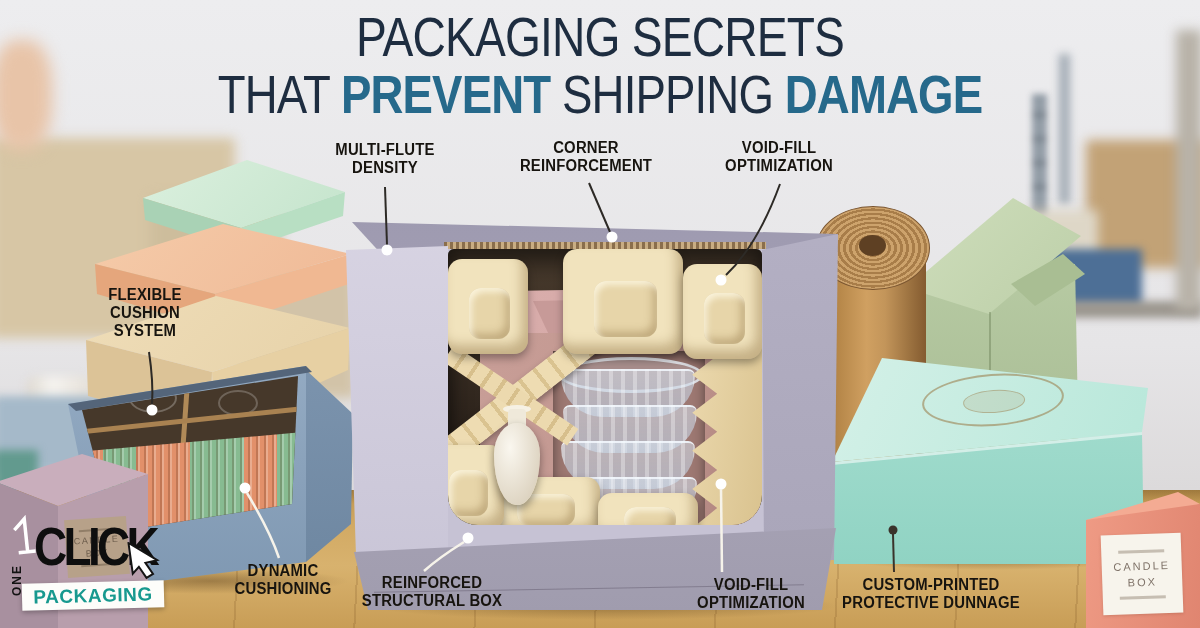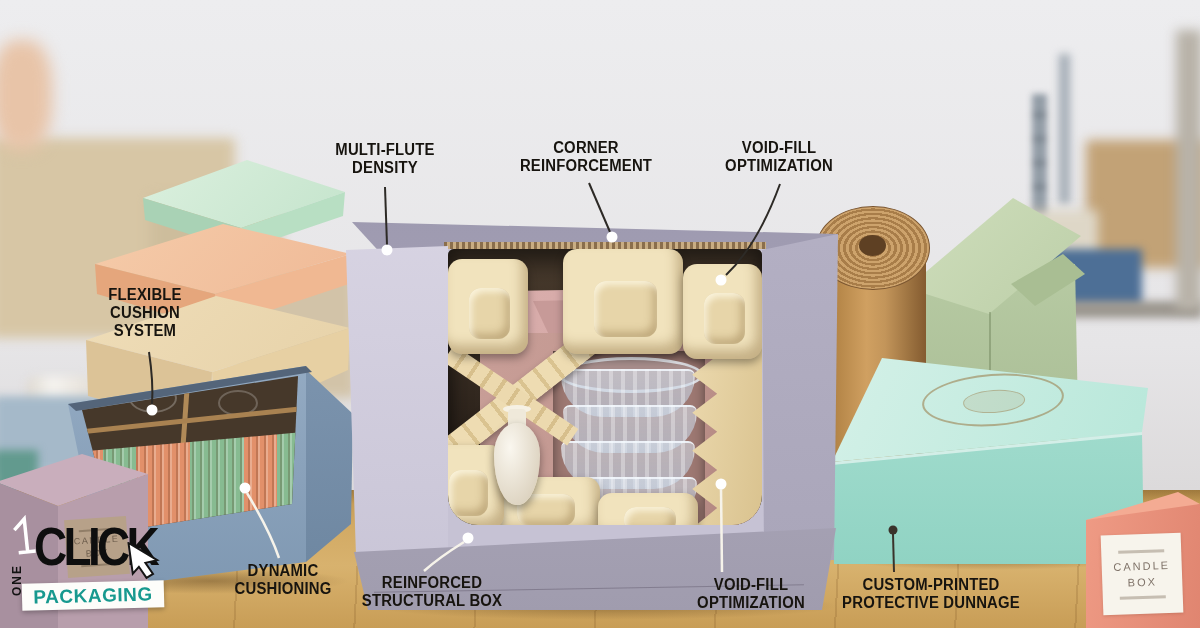--- a/index.html
+++ b/index.html
@@ -348,20 +348,24 @@
 SYSTEM</div>
   <div class="callout co-dyn">DYNAMIC
 CUSHIONING</div>
   <div class="callout co-reinf">REINFORCED
 STRUCTURAL BOX</div>
   <div class="callout co-voidbot">VOID-FILL
 OPTIMIZATION</div>
   <div class="callout co-custom">CUSTOM-PRINTED
 PROTECTIVE DUNNAGE</div>
 
+  <div class="title">
+    <div class="l1">PACKAGING SECRETS</div>
+    <div class="l2"><span>THAT </span><span class="accent">PREVENT</span><span> SHIPPING </span><span class="accent">DAMAGE</span></div>
+  </div>
 
   <div class="abs logo">
     <svg width="30" height="44" viewBox="0 0 30 44" style="position:absolute;left:2px;top:0;transform:rotate(-6deg);">
       <path d="M5,15 L16,5 L16,38 M7,38 L24,38" stroke="#ffffff" stroke-width="3.5" fill="none"></path>
     </svg>
     <div class="one">ONE</div>
     <div class="click">CLICK</div>
     <svg width="36" height="40" viewBox="0 0 36 40" style="position:absolute;left:118px;top:26px;transform:rotate(-8deg);">
       <polygon points="5,1 31,22 19,23 25,35 18,38 12,26 5,32" fill="#ffffff" stroke="#141414" stroke-width="2"></polygon>
     </svg>

